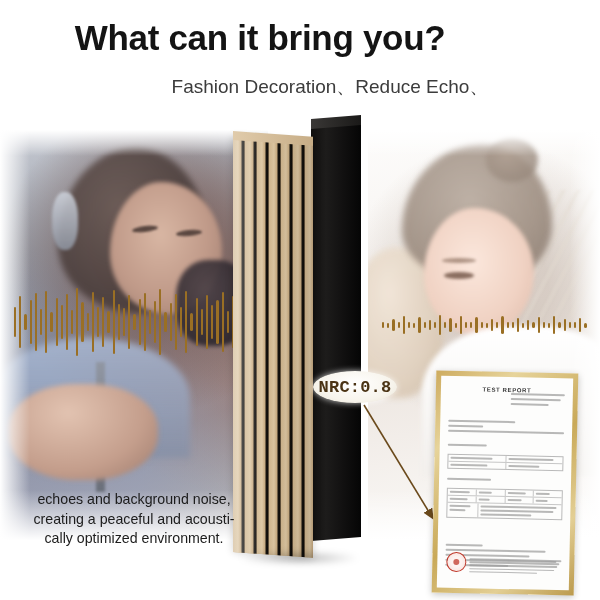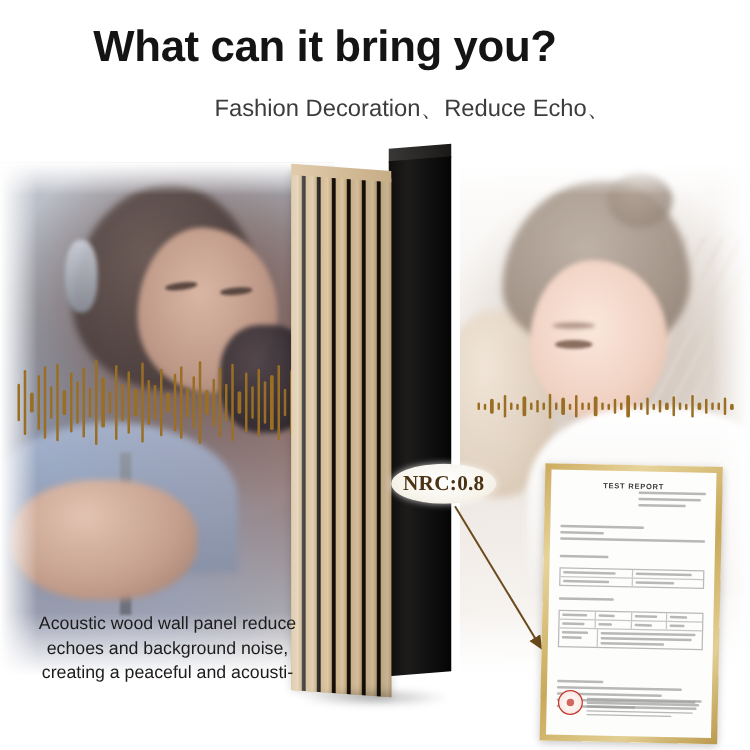--- a/index.html
+++ b/index.html
@@ -106,21 +106,21 @@
   .panel-back-top{position:absolute;left:78px;top:-12px;width:50px;height:11px;transform:skewY(-4.6deg);transform-origin:left top;
     background:linear-gradient(90deg,#3a3836,#1a1918);}
   .panel-shadow{position:absolute;left:6px;top:420px;width:120px;height:14px;border-radius:50%;
     background:radial-gradient(ellipse,rgba(0,0,0,.30),rgba(0,0,0,0) 72%);filter:blur(3px);}
 
   
   .nrc{position:absolute;left:313px;top:371px;width:84px;height:32px;border-radius:50%;
     background:radial-gradient(ellipse at 50% 40%,#ffffff 0%,#f7f4ec 62%,#e8e2d4 100%);
     display:flex;align-items:center;justify-content:center;
     box-shadow:0 0 6px rgba(255,255,255,.75);}
-  .nrc span{font-size:17px;font-weight:700;color:#4a3314;letter-spacing:.2px;font-family:Liberation Serif, serif;}
+  .nrc span{font-size:17px;font-weight:700;color:#4a3314;letter-spacing:.2px;font-family:Liberation Mono, monospace;}
 
   
   .arrow-svg{position:absolute;left:350px;top:395px;width:110px;height:140px;overflow:visible;}
 
   
   .report{position:absolute;left:434px;top:372px;width:142px;height:222px;
     transform:rotate(1.2deg);
     background:linear-gradient(135deg,#cdab5f 0%,#e7d49b 22%,#c9a959 52%,#e3cf95 78%,#bb9a4d 100%);
     padding:5px;box-sizing:border-box;box-shadow:0 2px 7px rgba(0,0,0,.22);}
   .report-inner{position:absolute;left:5px;top:5px;right:5px;bottom:5px;background:#fdfdfc;overflow:hidden;}
@@ -398,18 +398,18 @@
         <div class="ln" style="width:100%"></div>
         <div class="ln" style="width:98%"></div>
         <div class="ln" style="width:96%"></div>
         <div class="ln" style="width:92%"></div>
         <div class="ln" style="width:74%"></div>
       </div>
     </div>
   </div>
 
   <div class="caption">
-    <div>Acoustic wood wall panel reduce</div>
     <div>echoes and background noise,</div>
     <div>creating a peaceful and acousti-</div>
+    <div>cally optimized environment.</div>
   </div>
 
 </div>
 
 </body></html>

